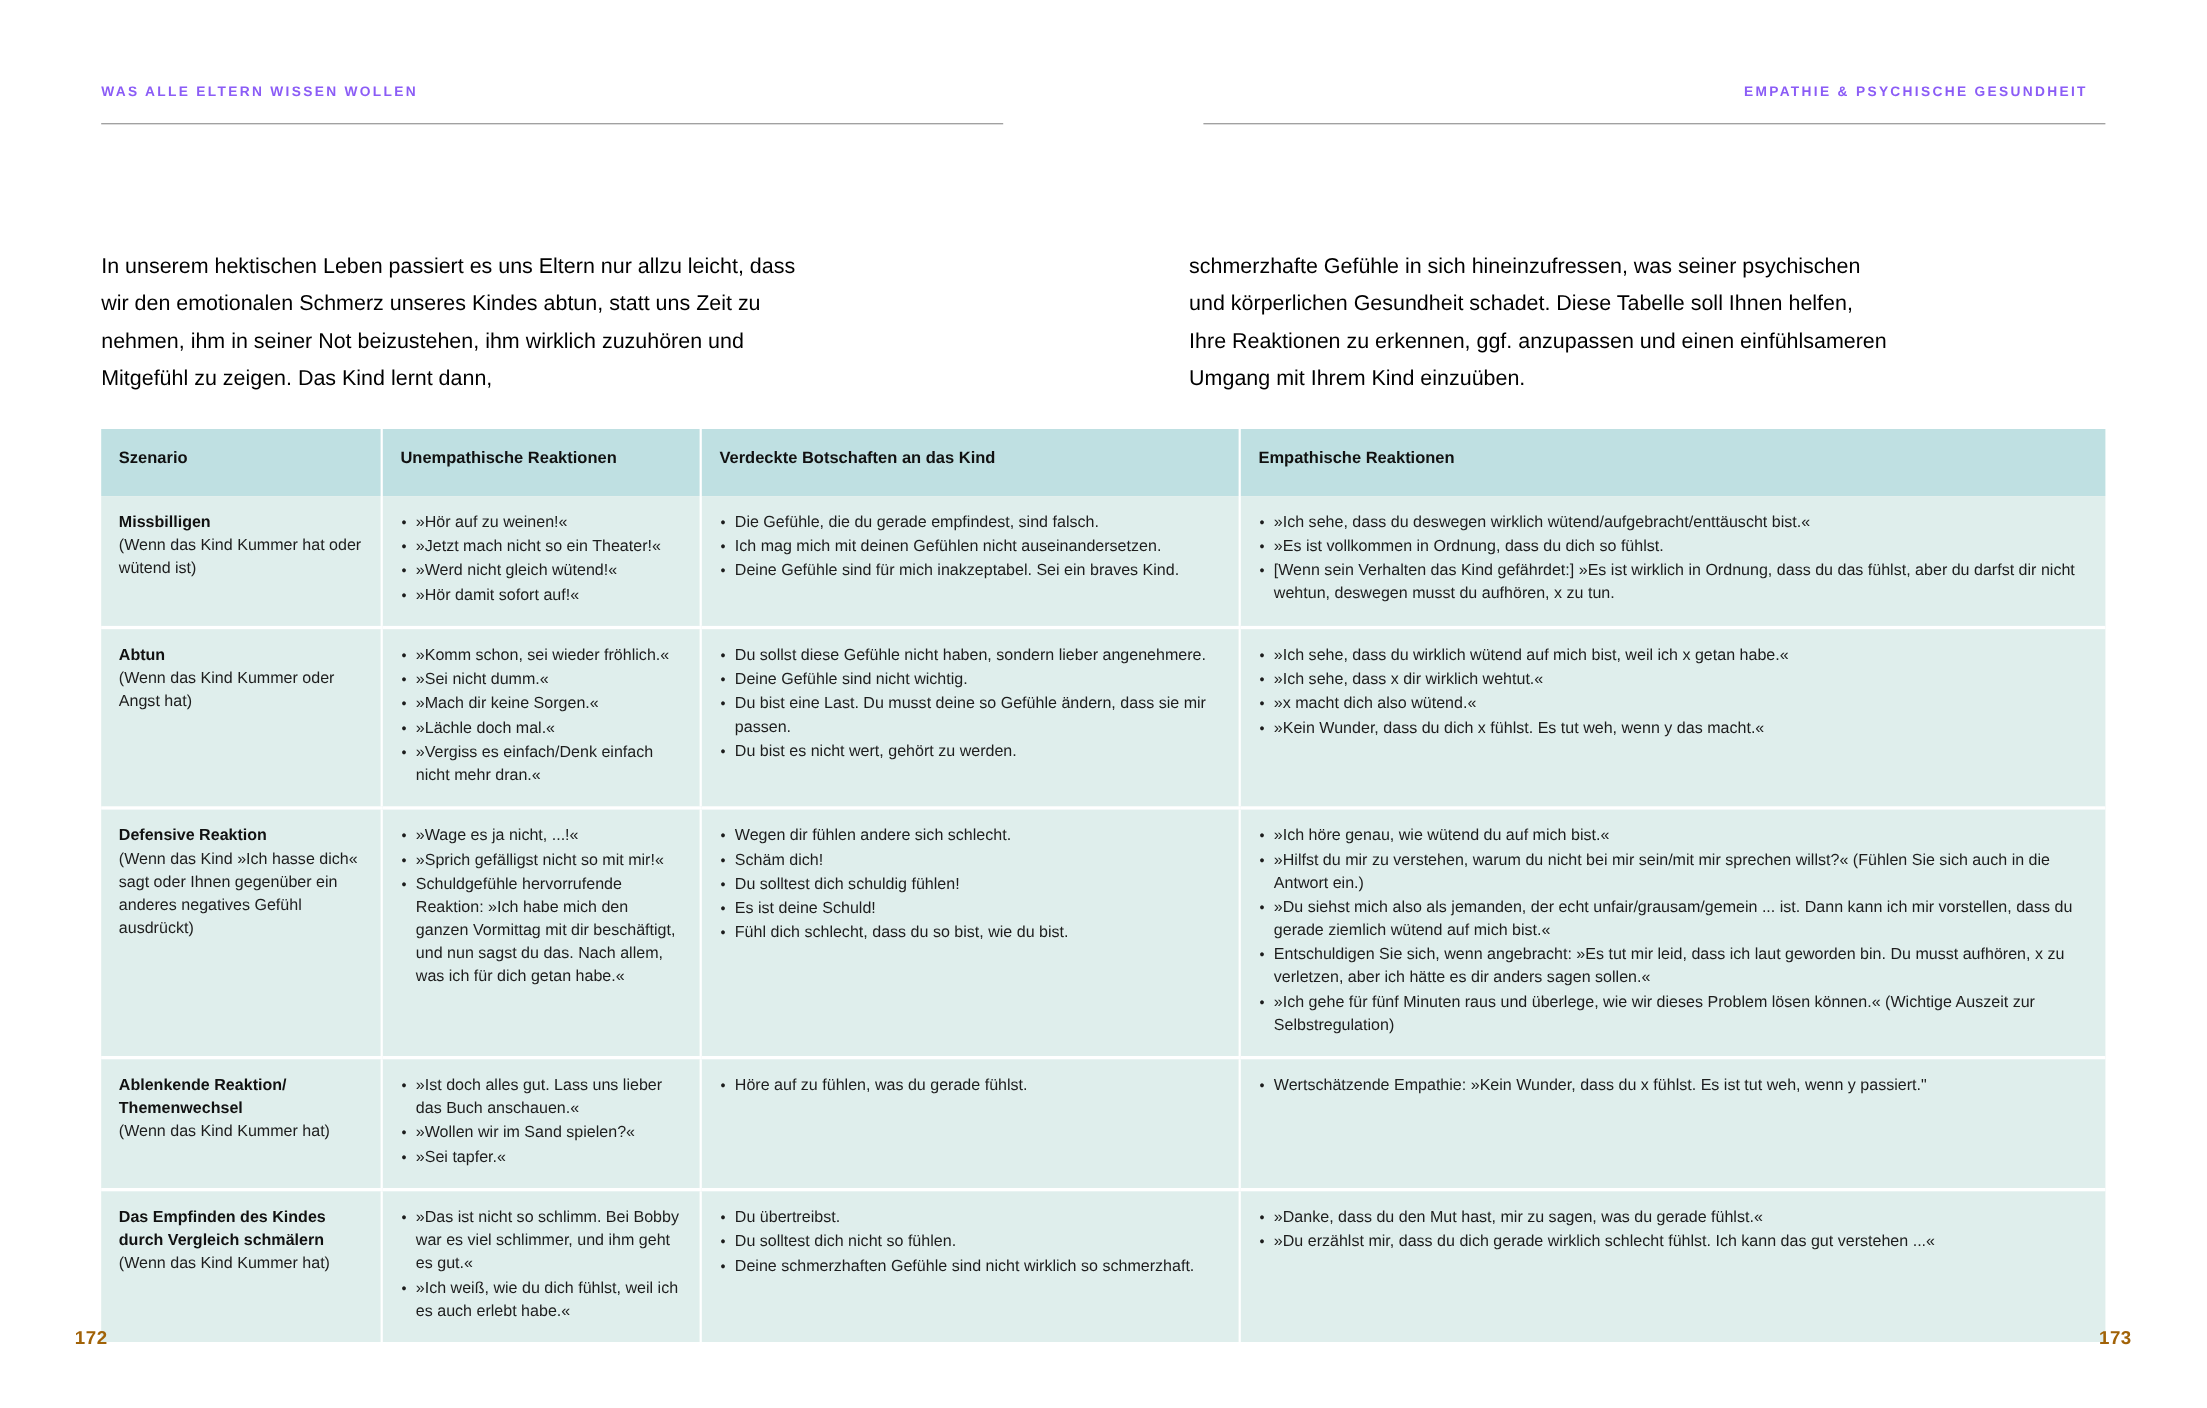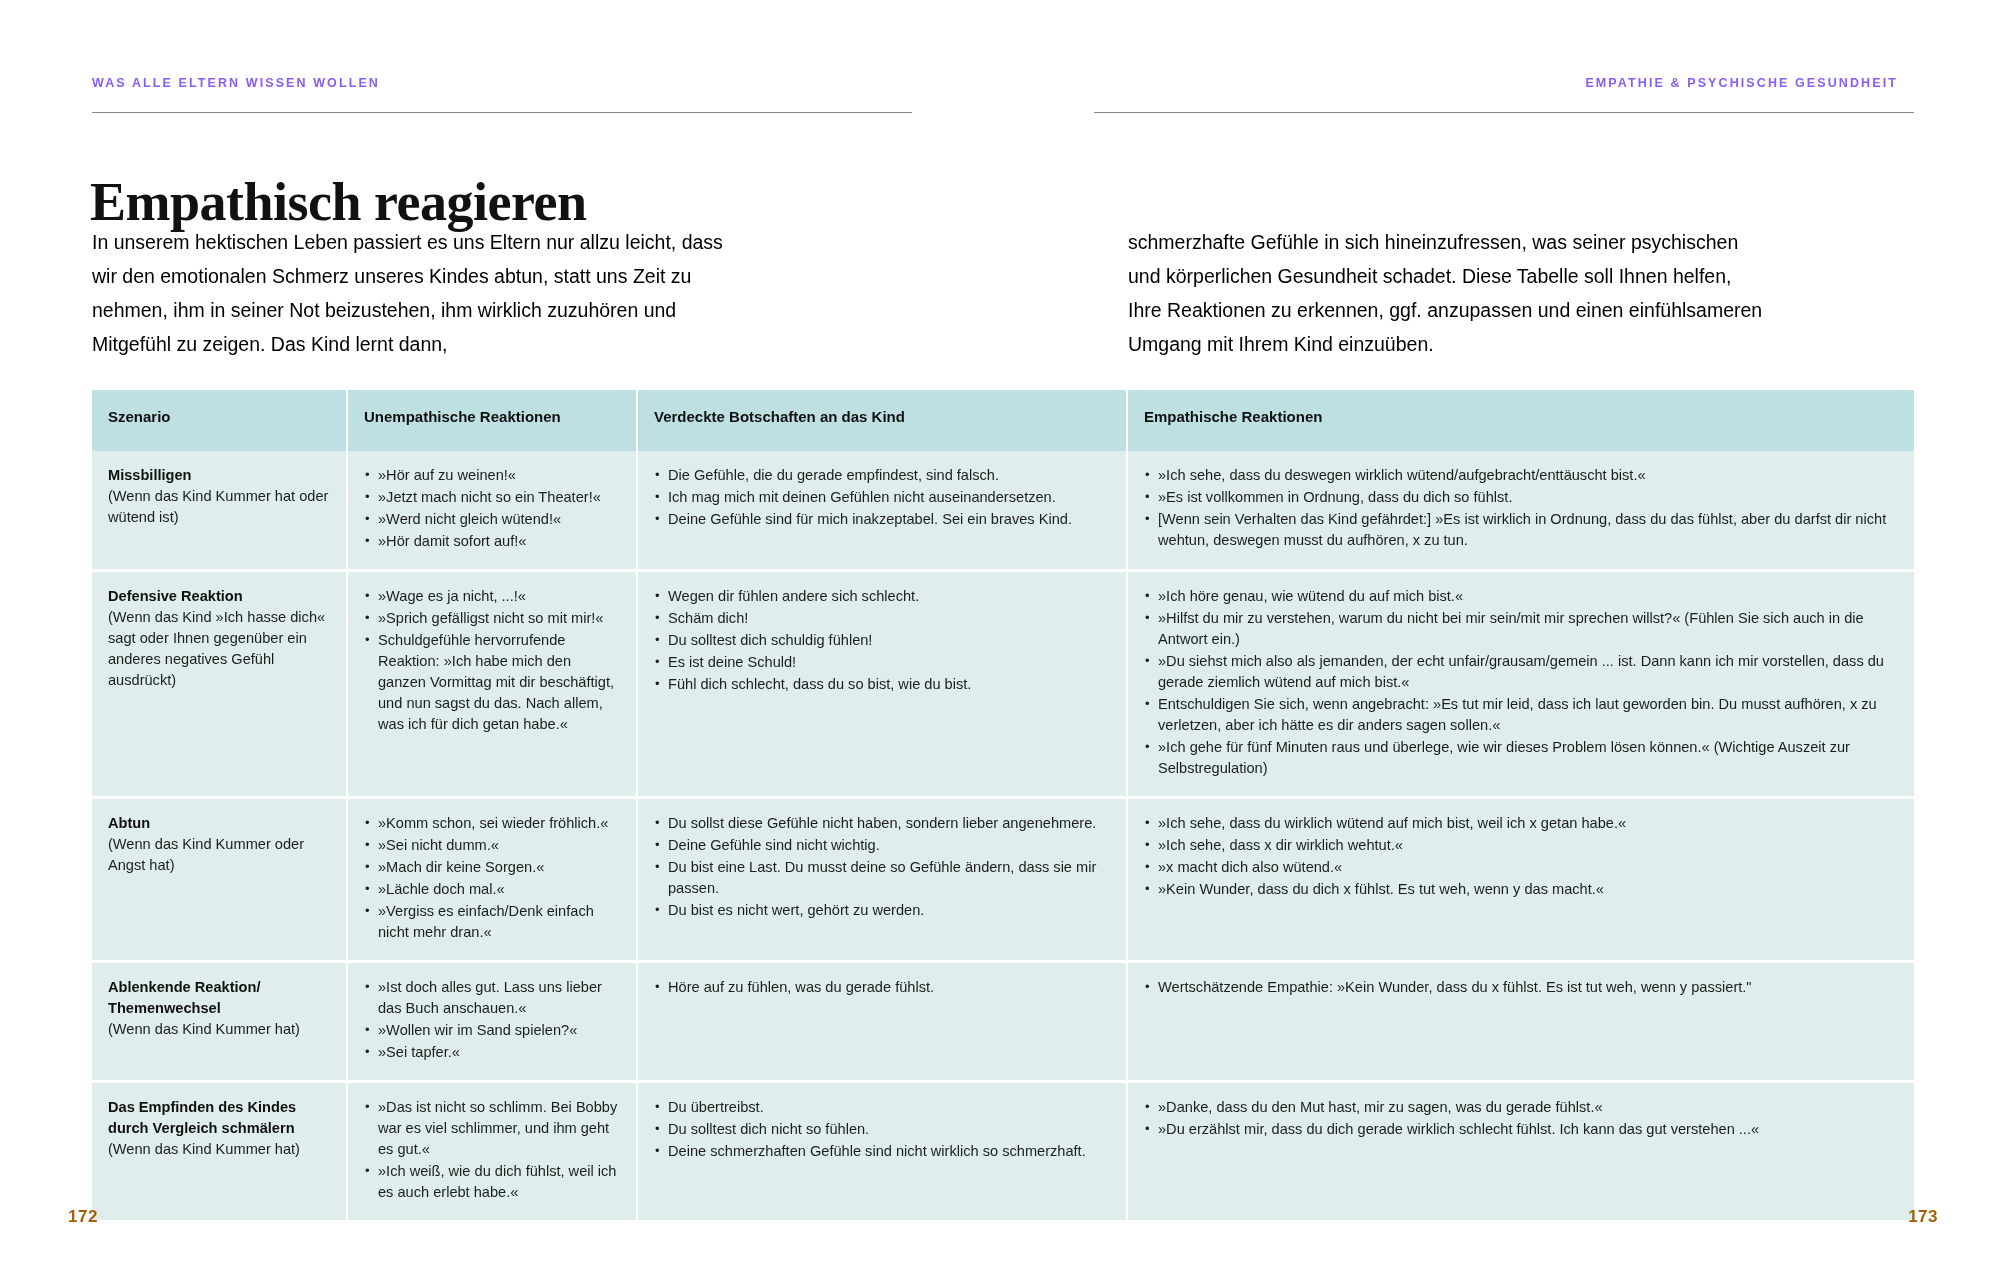--- a/index.html
+++ b/index.html
@@ -57,21 +57,21 @@
 
   
   .intro {
     position: absolute;
     top: 225px;
     font-size: 19.5px;
     line-height: 34px;
     color: #000000;
   }
   .intro.col-left  { left: 92px;  width: 640px; }
-  .intro.col-right { left: 1128px; width: 640px; }
+  .intro.col-right { left: 1081px; width: 640px; }
   .intro p { margin: 0; }
 
   
   .table-wrap {
     position: absolute;
     left: 92px;
     top: 390px;
     width: 1822px;
     border-radius: 19px;
   }
@@ -156,21 +156,20 @@
 <body>
 
 <div class="page">
 
   <div class="runhead left">WAS ALLE ELTERN WISSEN WOLLEN</div>
   <div class="runhead right">EMPATHIE &amp; PSYCHISCHE GESUNDHEIT</div>
 
   <div class="rule left"></div>
   <div class="rule right"></div>
 
-  <h1 class="title">Empathisch reagieren</h1>
 
   <div class="intro col-left">
     <p>In unserem hektischen Leben passiert es uns Eltern nur allzu leicht, dass wir den emotionalen Schmerz unseres Kindes abtun, statt uns Zeit zu nehmen, ihm in seiner Not beizustehen, ihm wirklich zuzuhören und Mitgefühl zu zeigen. Das Kind lernt dann,</p>
   </div>
   <div class="intro col-right">
     <p>schmerzhafte Gefühle in sich hineinzufressen, was seiner psychischen und körperlichen Gesundheit schadet. Diese Tabelle soll Ihnen helfen, Ihre Reaktionen zu erkennen, ggf. anzupassen und einen einfühlsameren Umgang mit Ihrem Kind einzuüben.</p>
   </div>
 
   <div class="table-wrap">
     <table class="matrix">
@@ -212,20 +211,51 @@
             <td>
               <ul class="bul">
                 <li>»Ich sehe, dass du deswegen wirklich wütend/aufgebracht/enttäuscht bist.«</li>
                 <li>»Es ist vollkommen in Ordnung, dass du dich so fühlst.</li>
                 <li>[Wenn sein Verhalten das Kind gefährdet:] »Es ist wirklich in Ordnung, dass du das fühlst, aber du darfst dir nicht wehtun, deswegen musst du aufhören, x zu tun.</li>
               </ul>
             </td>
           </tr>
           <tr>
             <td>
+              <span class="scen-title">Abtun</span>
+              <span class="scen-sub">(Wenn das Kind Kummer oder Angst hat)</span>
+            </td>
+            <td>
+              <ul class="bul">
+                <li>»Komm schon, sei wieder fröhlich.«</li>
+                <li>»Sei nicht dumm.«</li>
+                <li>»Mach dir keine Sorgen.«</li>
+                <li>»Lächle doch mal.«</li>
+                <li>»Vergiss es einfach/Denk einfach nicht mehr dran.«</li>
+              </ul>
+            </td>
+            <td>
+              <ul class="bul">
+                <li>Du sollst diese Gefühle nicht haben, sondern lieber angenehmere.</li>
+                <li>Deine Gefühle sind nicht wichtig.</li>
+                <li>Du bist eine Last. Du musst deine so Gefühle ändern, dass sie mir passen.</li>
+                <li>Du bist es nicht wert, gehört zu werden.</li>
+              </ul>
+            </td>
+            <td>
+              <ul class="bul">
+                <li>»Ich sehe, dass du wirklich wütend auf mich bist, weil ich x getan habe.«</li>
+                <li>»Ich sehe, dass x dir wirklich wehtut.«</li>
+                <li>»x macht dich also wütend.«</li>
+                <li>»Kein Wunder, dass du dich x fühlst. Es tut weh, wenn y das macht.«</li>
+              </ul>
+            </td>
+          </tr>
+          <tr>
+            <td>
               <span class="scen-title">Defensive Reaktion</span>
               <span class="scen-sub">(Wenn das Kind »Ich hasse dich« sagt oder Ihnen gegenüber ein anderes negatives Gefühl ausdrückt)</span>
             </td>
             <td>
               <ul class="bul">
                 <li>»Wage es ja nicht, ...!«</li>
                 <li>»Sprich gefälligst nicht so mit mir!«</li>
                 <li>Schuldgefühle hervorrufende Reaktion: »Ich habe mich den ganzen Vormittag mit dir beschäftigt, und nun sagst du das. Nach allem, was ich für dich getan habe.«</li>
               </ul>
             </td>
@@ -243,51 +273,20 @@
                 <li>»Ich höre genau, wie wütend du auf mich bist.«</li>
                 <li>»Hilfst du mir zu verstehen, warum du nicht bei mir sein/mit mir sprechen willst?« (Fühlen Sie sich auch in die Antwort ein.)</li>
                 <li> »Du siehst mich also als jemanden, der echt unfair/grausam/gemein ... ist. Dann kann ich mir vorstellen, dass du gerade ziemlich wütend auf mich bist.«</li>
                 <li>Entschuldigen Sie sich, wenn angebracht: »Es tut mir leid, dass ich laut geworden bin. Du musst aufhören, x zu verletzen, aber ich hätte es dir anders sagen sollen.«</li>
                 <li>»Ich gehe für fünf Minuten raus und überlege, wie wir dieses Problem lösen können.« (Wichtige Auszeit zur Selbstregulation)</li>
               </ul>
             </td>
           </tr>
           <tr>
             <td>
-              <span class="scen-title">Abtun</span>
-              <span class="scen-sub">(Wenn das Kind Kummer oder Angst hat)</span>
-            </td>
-            <td>
-              <ul class="bul">
-                <li>»Komm schon, sei wieder fröhlich.«</li>
-                <li>»Sei nicht dumm.«</li>
-                <li>»Mach dir keine Sorgen.«</li>
-                <li>»Lächle doch mal.«</li>
-                <li>»Vergiss es einfach/Denk einfach nicht mehr dran.«</li>
-              </ul>
-            </td>
-            <td>
-              <ul class="bul">
-                <li>Du sollst diese Gefühle nicht haben, sondern lieber angenehmere.</li>
-                <li>Deine Gefühle sind nicht wichtig.</li>
-                <li>Du bist eine Last. Du musst deine so Gefühle ändern, dass sie mir passen.</li>
-                <li>Du bist es nicht wert, gehört zu werden.</li>
-              </ul>
-            </td>
-            <td>
-              <ul class="bul">
-                <li>»Ich sehe, dass du wirklich wütend auf mich bist, weil ich x getan habe.«</li>
-                <li>»Ich sehe, dass x dir wirklich wehtut.«</li>
-                <li>»x macht dich also wütend.«</li>
-                <li>»Kein Wunder, dass du dich x fühlst. Es tut weh, wenn y das macht.«</li>
-              </ul>
-            </td>
-          </tr>
-          <tr>
-            <td>
               <span class="scen-title">Ablenkende Reaktion/ Themenwechsel</span>
               <span class="scen-sub">(Wenn das Kind Kummer hat)</span>
             </td>
             <td>
               <ul class="bul">
                 <li>»Ist doch alles gut. Lass uns lieber das Buch anschauen.«</li>
                 <li>»Wollen wir im Sand spielen?«</li>
                 <li>»Sei tapfer.«</li>
               </ul>
             </td>

